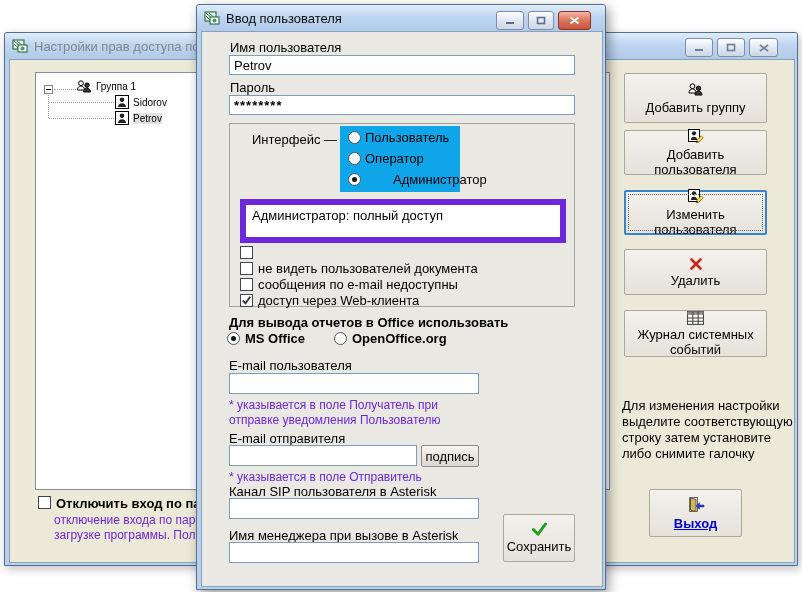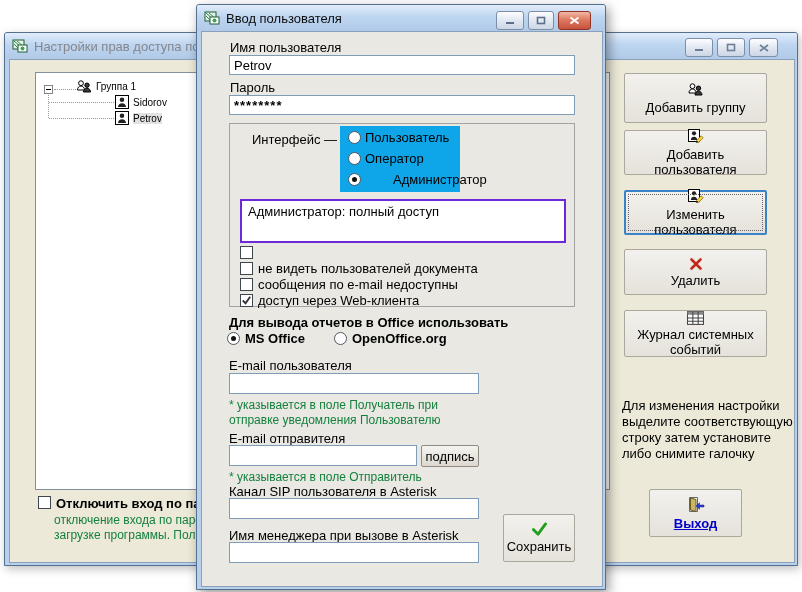--- a/index.html
+++ b/index.html
@@ -15,27 +15,27 @@
   .win-btn { position:absolute; height:19px; border:1px solid #7d8ea8; border-radius:3px;
              background:linear-gradient(#fdfdfe,#e4eaf3 45%,#ccd6e5); display:flex; align-items:center; justify-content:center; cursor:default; }
   .win-btn.close-red { background:linear-gradient(#f3b7a7,#de7a62 45%,#c6523c); border-color:#8f3322; }
 
   .client { position:absolute; border:1px solid #8ba0ba; }
   .bg-client { background:#ece9d8; }
   .dlg-client { background:#e9e8e3; }
 
   .lbl { position:absolute; font-size:13px; color:#000; white-space:nowrap; }
   .lbl.b { font-weight:bold; }
-  .note { position:absolute; font-size:12px; color:#15803d; white-space:nowrap; }
+  .note { position:absolute; font-size:12px; color:#6d28d9; white-space:nowrap; }
 
   .xp-input { position:absolute; background:#fff; border:1px solid #7f9db9; font-size:13px; padding:1px 4px; color:#000; }
 
   .groupbox { position:absolute; border:1px solid #a3a3a3; background:transparent; }
   .panel-lite { position:absolute; background:#0ea5e9; }
-  .info-box { position:absolute; background:#fff; border:2px solid #6d28d9; font-size:13px; padding:3px 6px; color:#000; }
+  .info-box { position:absolute; background:#fff; border:6px solid #6d28d9; font-size:13px; padding:3px 6px; color:#000; }
 
   .radio { position:absolute; width:13px; height:13px; border:1px solid #4f565e; border-radius:50%; background:#fff; }
   .radio.sel::after { content:""; position:absolute; left:3px; top:3px; width:5px; height:5px; border-radius:50%; background:#111; }
 
   .cbx { position:absolute; width:13px; height:13px; border:1px solid #3f464e; background:#fff; display:flex; align-items:center; justify-content:center; }
 
   .btn { position:absolute; background:linear-gradient(#f3f1ed,#e5e2db); border:1px solid #aba79d; border-radius:2px;
          display:flex; flex-direction:column; align-items:center; justify-content:center; gap:2px;
          font-size:13px; color:#000; text-align:center; cursor:default; }
   .btn .cap { line-height:15px; }

